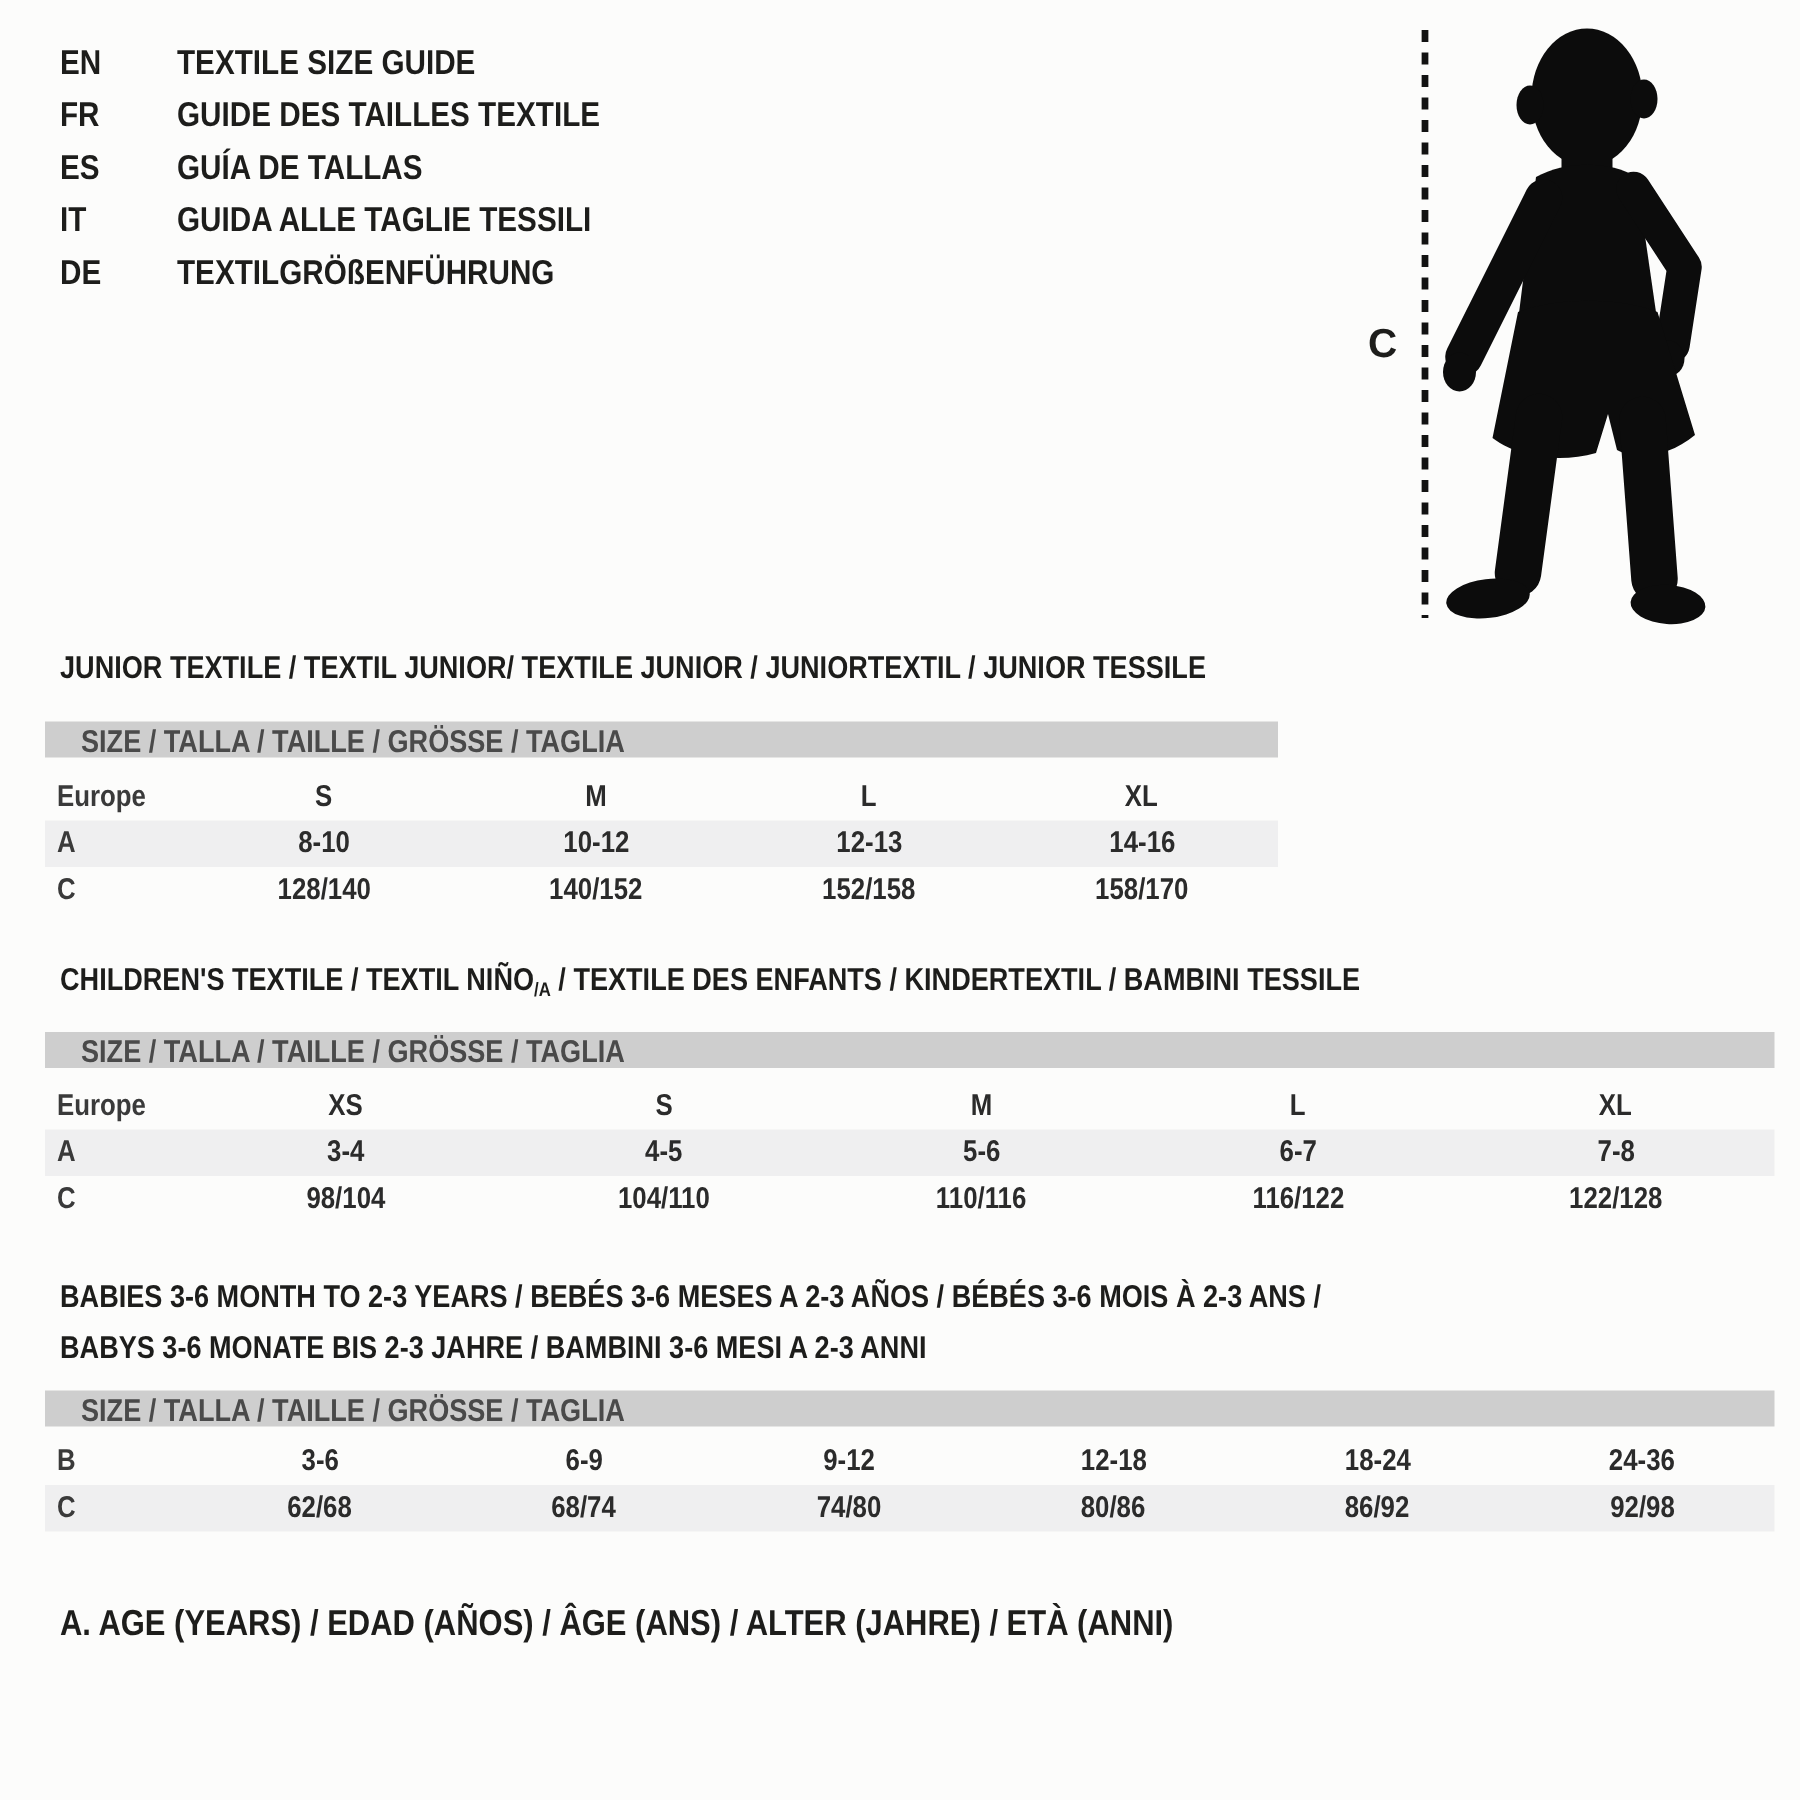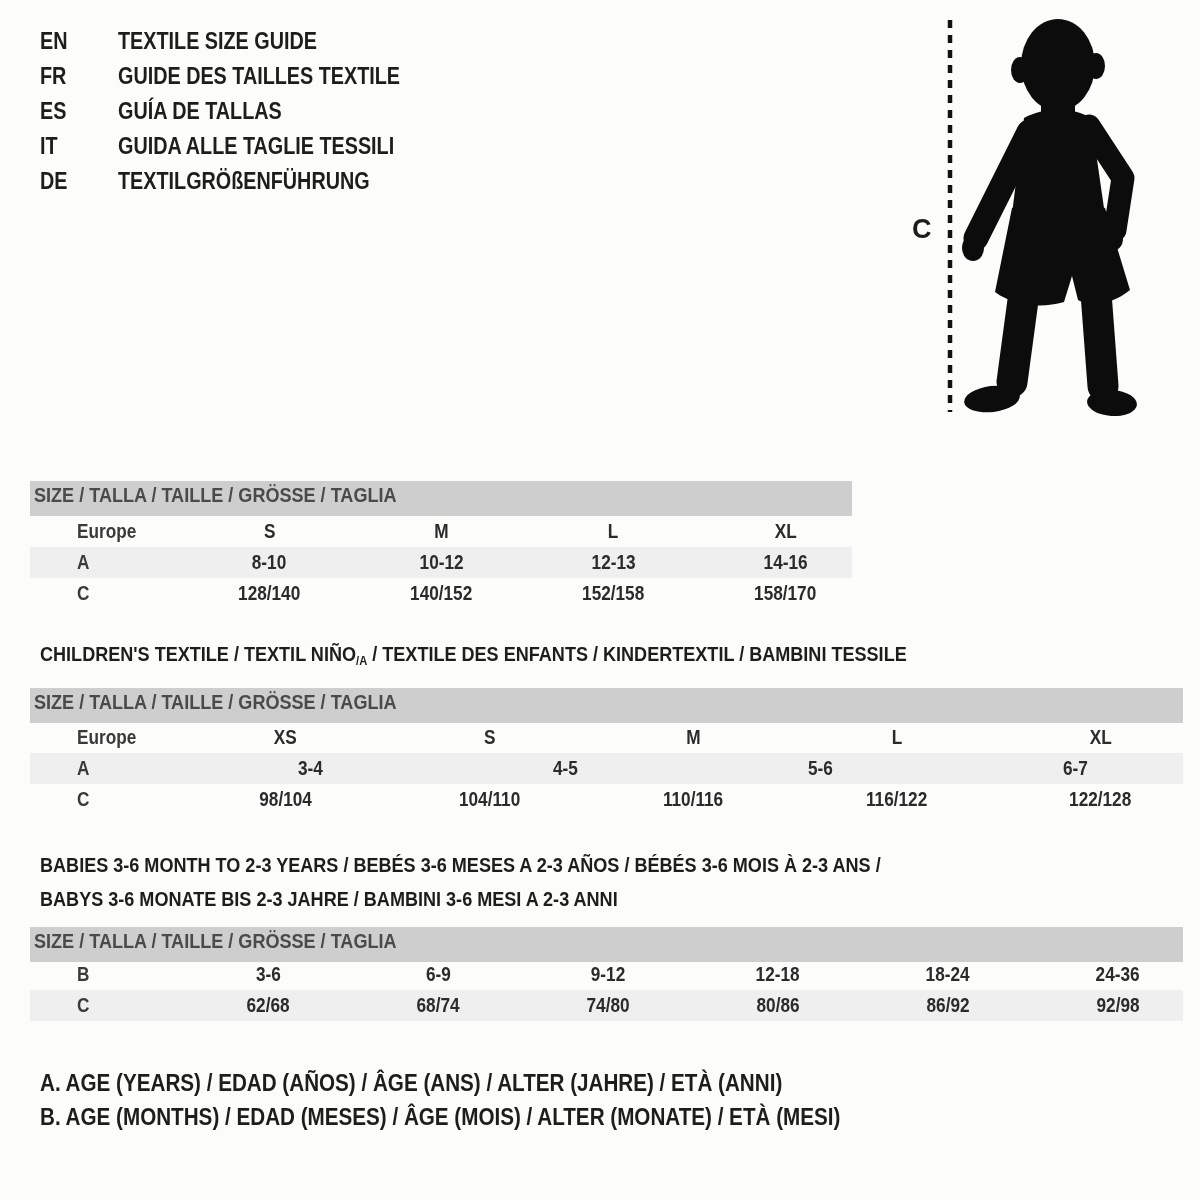--- a/index.html
+++ b/index.html
@@ -23,27 +23,27 @@
 
   
   .figure-svg { position: absolute; left: 940px; top: 10px; }
   .measure-c { position: absolute; left: 912px; top: 214px; font-size: 27px; font-weight: bold; color: #1d1d1b; }
 
   
   .sec-title { position: absolute; left: 40px; font-size: 21px; font-weight: bold; color: #1d1d1b; white-space: nowrap; }
   .subsm { font-size: 13px; vertical-align: -4px; letter-spacing: 0; }
 
   
-  .size-bar { position: absolute; left: 30px; height: 35px; background: #cecece; font-size: 21px; font-weight: bold; color: #4a4a4a; line-height: 28px; padding-left: 4px; box-sizing: border-box; }
+  .size-bar { position: absolute; left: 30px; height: 24px; background: #cecece; font-size: 21px; font-weight: bold; color: #4a4a4a; line-height: 28px; padding-left: 24px; box-sizing: border-box; }
 
   
   .tbl { position: absolute; font-size: 20px; font-weight: bold; color: #2b2b2b; }
   .trow { display: flex; height: 31px; line-height: 31px; align-items: center; }
   .trow.shade { background: #efeff0; }
-  .td { flex: 1; text-align: center; margin-left: 39px; }
+  .td { flex: 1; text-align: center; }
   .td.lblc { flex: 0 0 95px; text-align: left; padding-left: 8px; box-sizing: border-box; color: #3a3a3a; }
   .td .cz { transform-origin: 50% 50%; }
   .td.lblc .cz { transform-origin: 0 50%; }
 
   
   .legend { position: absolute; left: 40px; top: 1066px; font-size: 24px; font-weight: bold; color: #1d1d1b; line-height: 34px; }
 </style>
 </head>
 <body>
 
@@ -96,20 +96,23 @@
       <path d="M72,198 C98,188 140,188 165,198 L190,280 C172,295 150,297 138,290 L132,266 L124,292 C100,299 72,295 55,282 Z"></path>
 
       <line x1="86" y1="268" x2="72" y2="372" stroke="#0c0c0c" stroke-width="31" stroke-linecap="round"></line>
       <line x1="155" y1="270" x2="163" y2="376" stroke="#0c0c0c" stroke-width="31" stroke-linecap="round"></line>
 
       <ellipse cx="52" cy="389" rx="28" ry="13" transform="rotate(-7 52 389)"></ellipse>
       <ellipse cx="172" cy="393" rx="25" ry="13" transform="rotate(4 172 393)"></ellipse>
     </g>
   </svg>
 
+  <div class="sec-title" style="top:434px">
+    <span class="cz l">JUNIOR TEXTILE / TEXTIL JUNIOR/ TEXTILE JUNIOR / JUNIORTEXTIL / JUNIOR TESSILE</span>
+  </div>
   <div class="size-bar" style="top:481px;width:822px">
     <span class="cz l">SIZE / TALLA / TAILLE / GRÖSSE / TAGLIA</span>
   </div>
   <div class="tbl" style="left:30px;top:516px;width:822px">
     <div class="trow">
       <div class="td lblc"><span class="cz">Europe</span></div>
       <div class="td"><span class="cz">S</span></div>
       <div class="td"><span class="cz">M</span></div>
       <div class="td"><span class="cz">L</span></div>
       <div class="td"><span class="cz">XL</span></div>
@@ -144,20 +147,21 @@
       <div class="td"><span class="cz">M</span></div>
       <div class="td"><span class="cz">L</span></div>
       <div class="td"><span class="cz">XL</span></div>
     </div>
     <div class="trow shade">
       <div class="td lblc"><span class="cz">A</span></div>
       <div class="td"><span class="cz">3-4</span></div>
       <div class="td"><span class="cz">4-5</span></div>
       <div class="td"><span class="cz">5-6</span></div>
       <div class="td"><span class="cz">6-7</span></div>
+      <div class="td"><span class="cz">7-8</span></div>
     </div>
     <div class="trow">
       <div class="td lblc"><span class="cz">C</span></div>
       <div class="td"><span class="cz">98/104</span></div>
       <div class="td"><span class="cz">104/110</span></div>
       <div class="td"><span class="cz">110/116</span></div>
       <div class="td"><span class="cz">116/122</span></div>
       <div class="td"><span class="cz">122/128</span></div>
     </div>
   </div>
@@ -187,16 +191,15 @@
       <div class="td"><span class="cz">68/74</span></div>
       <div class="td"><span class="cz">74/80</span></div>
       <div class="td"><span class="cz">80/86</span></div>
       <div class="td"><span class="cz">86/92</span></div>
       <div class="td"><span class="cz">92/98</span></div>
     </div>
   </div>
 
   <div class="legend">
     <div><span class="cz l">A. AGE (YEARS) / EDAD (AÑOS) / ÂGE (ANS) / ALTER (JAHRE) / ETÀ (ANNI)</span></div>
-    <div><span class="cz l">B. AGE (MONTHS) / EDAD (MESES) / ÂGE (MOIS) / ALTER (MONATE) / ETÀ (MESI)</span></div>
   </div>
 
 </div>
 
 </body></html>

